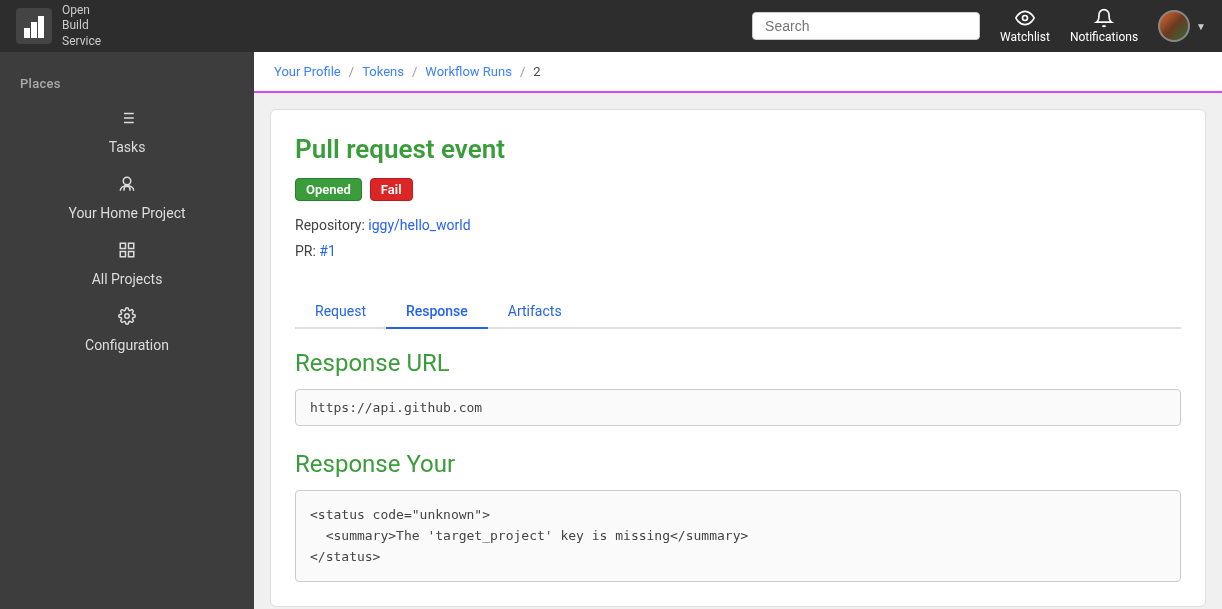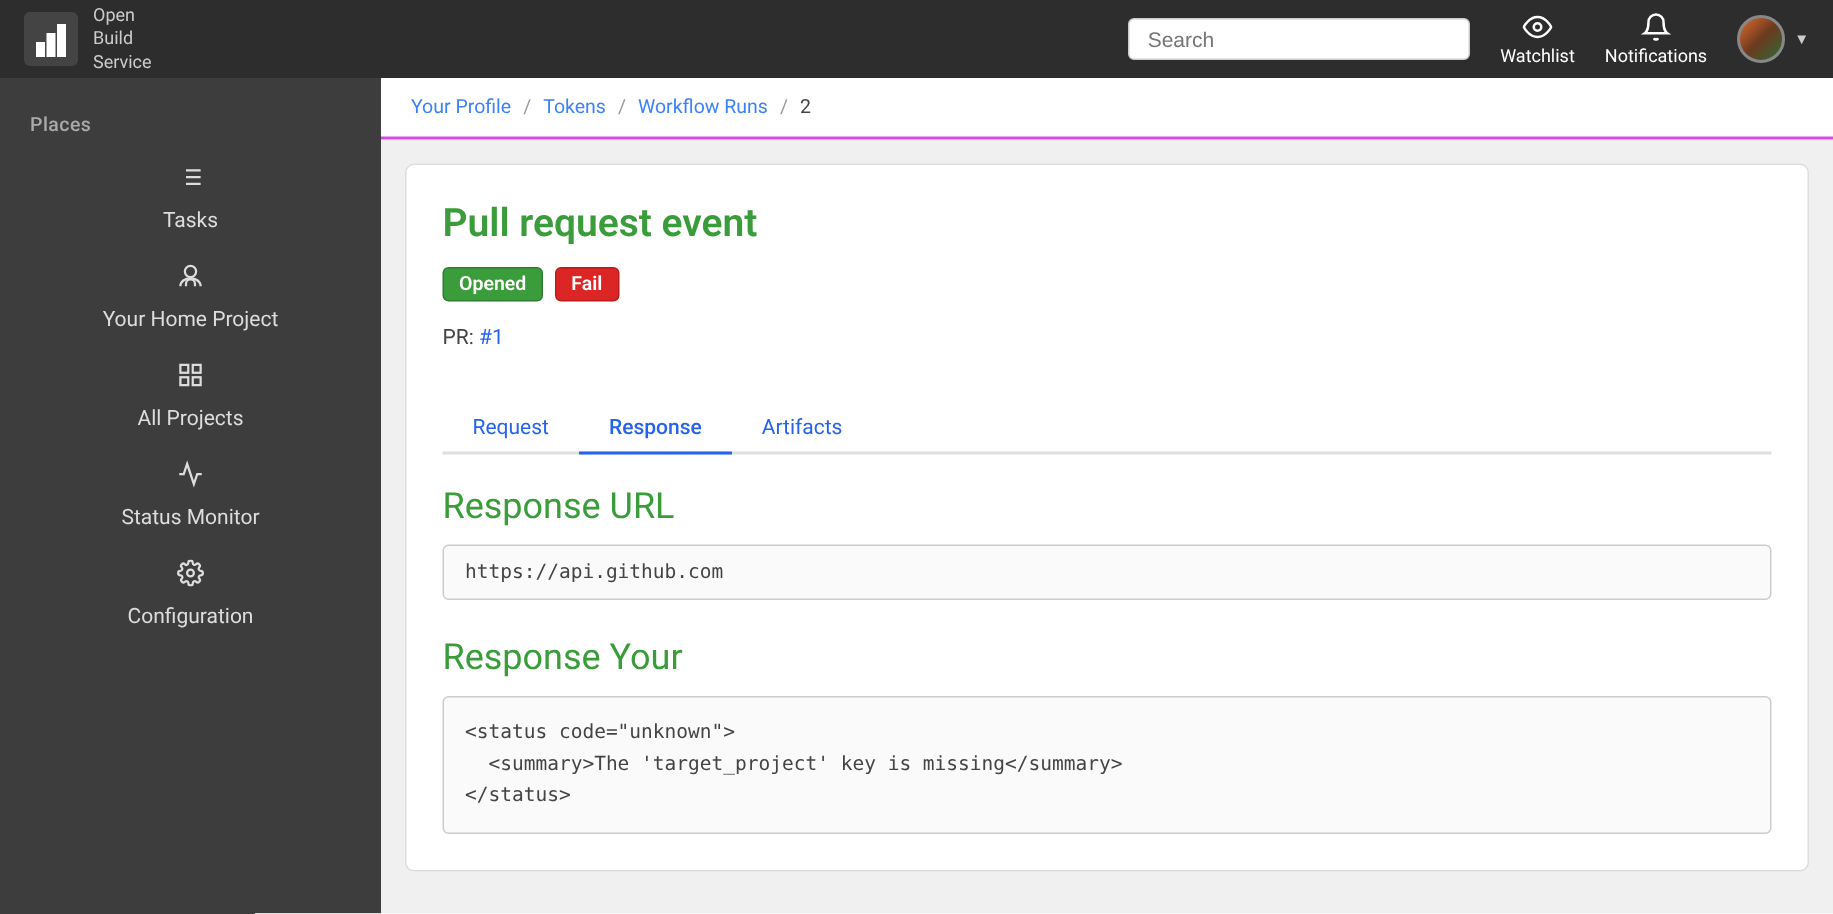--- a/index.html
+++ b/index.html
@@ -250,26 +250,20 @@
     <div class="sidebar-item">
       <svg viewBox="0 0 24 24" fill="none" stroke="currentColor" stroke-width="2">
         <rect x="3" y="3" width="7" height="7"></rect>
           <rect x="14" y="3" width="7" height="7"></rect>
         <rect x="3" y="14" width="7" height="7"></rect>
           <rect x="14" y="14" width="7" height="7"></rect>
       </svg>
       <span>All Projects</span>
     </div>
 
-    <div class="sidebar-item">
-      <svg viewBox="0 0 24 24" fill="none" stroke="currentColor" stroke-width="2">
-        <polyline points="22 12 18 12 15 21 9 3 6 12 2 12"></polyline>
-      </svg>
-      <span>Status Monitor</span>
-    </div>
 
     <div class="sidebar-item">
       <svg viewBox="0 0 24 24" fill="none" stroke="currentColor" stroke-width="2">
         <circle cx="12" cy="12" r="3"></circle>
         <path d="M19.4 15a1.65 1.65 0 0 0 .33 1.82l.06.06a2 2 0 0 1-2.83 2.83l-.06-.06a1.65 1.65 0 0 0-1.82-.33 1.65 1.65 0 0 0-1 1.51V21a2 2 0 0 1-4 0v-.09A1.65 1.65 0 0 0 9 19.4a1.65 1.65 0 0 0-1.82.33l-.06.06a2 2 0 0 1-2.83-2.83l.06-.06A1.65 1.65 0 0 0 4.68 15a1.65 1.65 0 0 0-1.51-1H3a2 2 0 0 1 0-4h.09A1.65 1.65 0 0 0 4.6 9a1.65 1.65 0 0 0-.33-1.82l-.06-.06a2 2 0 0 1 2.83-2.83l.06.06A1.65 1.65 0 0 0 9 4.68a1.65 1.65 0 0 0 1-1.51V3a2 2 0 0 1 4 0v.09a1.65 1.65 0 0 0 1 1.51 1.65 1.65 0 0 0 1.82-.33l.06-.06a2 2 0 0 1 2.83 2.83l-.06.06A1.65 1.65 0 0 0 19.4 9a1.65 1.65 0 0 0 1.51 1H21a2 2 0 0 1 0 4h-.09a1.65 1.65 0 0 0-1.51 1z"></path>
       </svg>
       <span>Configuration</span>
     </div>
   </nav>
 
@@ -286,20 +280,21 @@
     </div>
 
     <div class="card">
       <h1 class="event-title">Pull request event</h1>
 
       <div class="badges">
         <span class="badge badge-opened">Opened</span>
         <span class="badge badge-fail">Fail</span>
       </div>
 
+      <div class="meta-line"><span>Repository:</span> <a href="#">iggy/hello_world</a></div>
       <div class="meta-line"><span>PR:</span> <a href="#">#1</a></div>
 
       <div class="tabs">
         <div class="tab">Request</div>
         <div class="tab active">Response</div>
         <div class="tab">Artifacts</div>
       </div>
 
       <h2 class="section-title">Response URL</h2>
       <div class="url-box">https://api.github.com</div>

